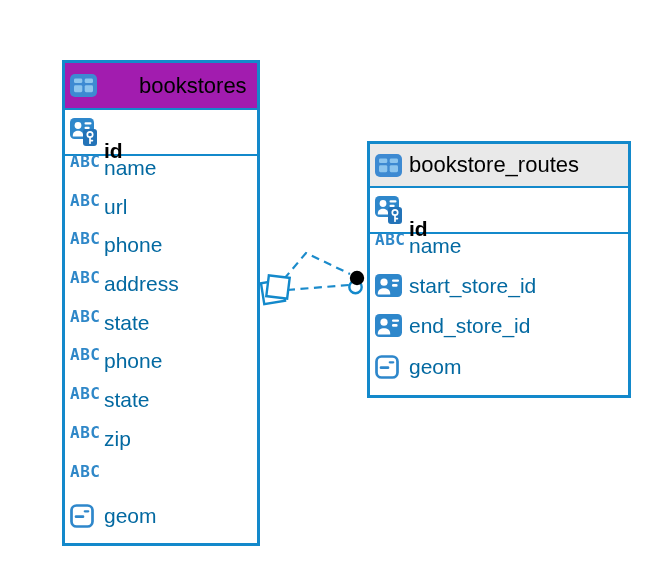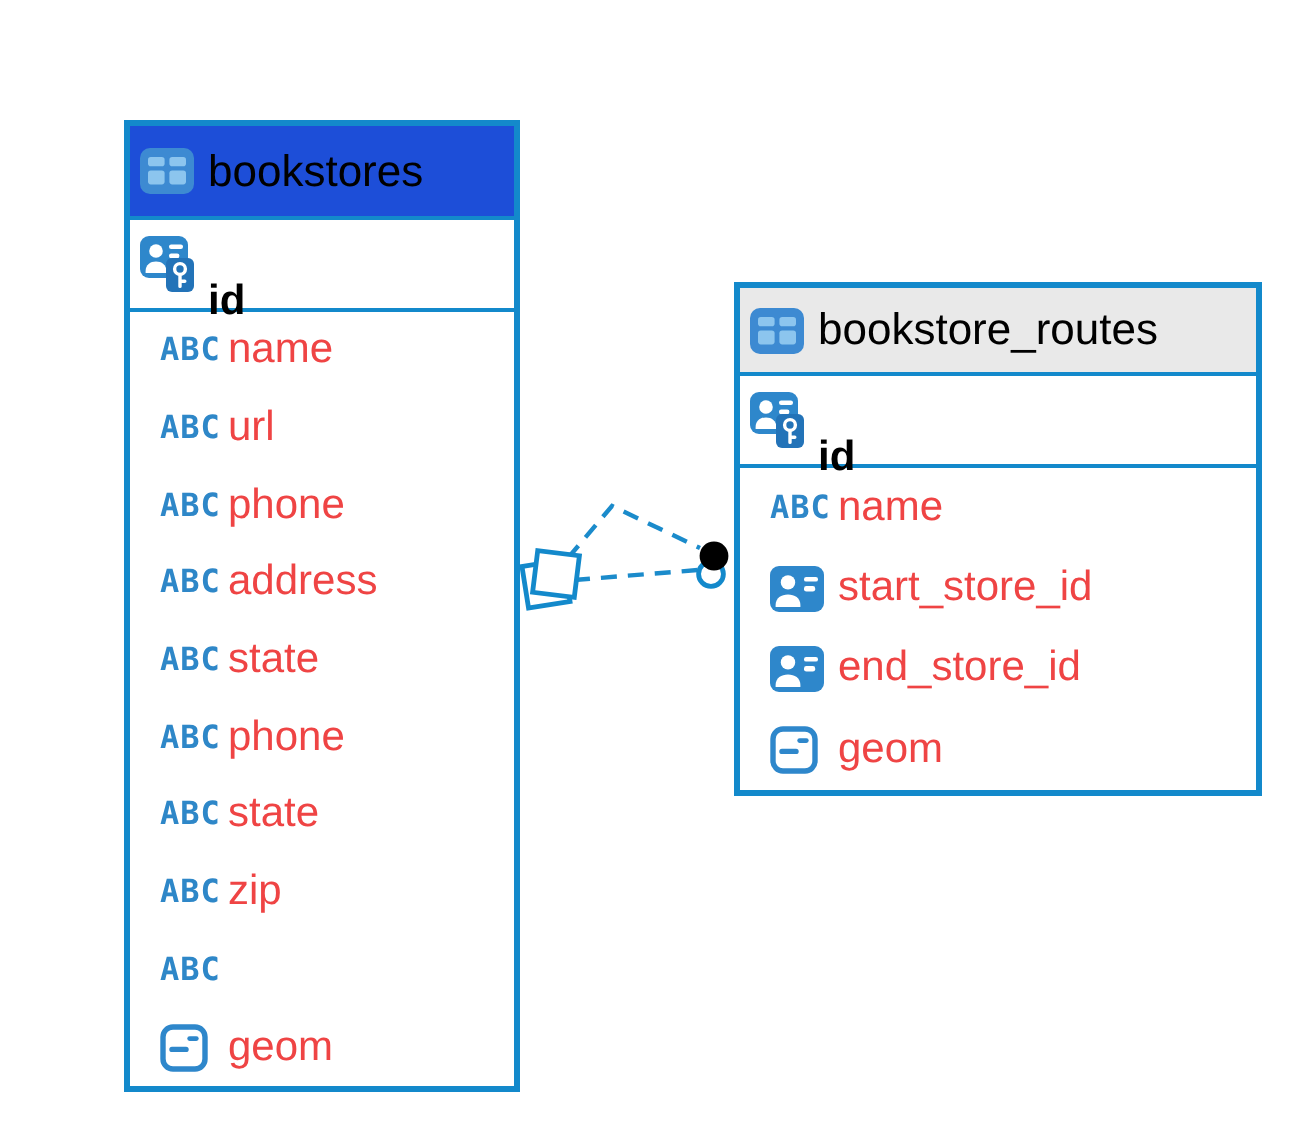--- a/index.html
+++ b/index.html
@@ -11,36 +11,36 @@
     position:absolute; background:#ffffff;
     border:3px solid #1389cb; box-sizing:border-box; z-index:1;
   }
   .table-bookstores { left:62px; top:60px; width:198px; height:486px; }
   .table-routes    { left:367px; top:141px; width:264px; height:257px; }
 
   .tbl-header {
     display:flex; align-items:center; padding-left:5px;
     border-bottom:2px solid #1389cb; box-sizing:border-box;
   }
-  .table-bookstores .tbl-header { height:47px; background:#1d4ed8; }
+  .table-bookstores .tbl-header { height:47px; background:#a21caf;gap:35px; }
   .table-routes .tbl-header     { height:44px; background:#e9e9e9;text-align:center; }
 
   .tbl-title { font-size:22px; color:#000; white-space:nowrap; }
 
   .pk-row {
     display:flex; align-items:center; padding-left:5px;
     height:46px; border-bottom:2px solid #1389cb; box-sizing:border-box;
   }
   .pk-label { font-size:21px; font-weight:bold; color:#000;margin-top:38px; }
 
   .fields { display:flex; flex-direction:column; }
-  .field-row { display:flex; align-items:center; padding-left:5px;margin-left:10px; }
+  .field-row { display:flex; align-items:flex-start; padding-left:5px; }
   .table-bookstores .field-row { height:38.7px; }
   .table-routes .field-row     { height:40.2px; }
-  .field-label { font-size:21px; color:#ef4444; white-space:nowrap; }
+  .field-label { font-size:21px; color:#0369a1; white-space:nowrap; }
 
   .icon {
     flex:0 0 34px; width:34px; display:flex; align-items:center;
     justify-content:flex-start;
   }
   .abc {
     font-family:"DejaVu Sans Mono", monospace; font-weight:800;
     font-size:16px; line-height:12px; letter-spacing:0.5px; color:#2e87c8;
   }
 

